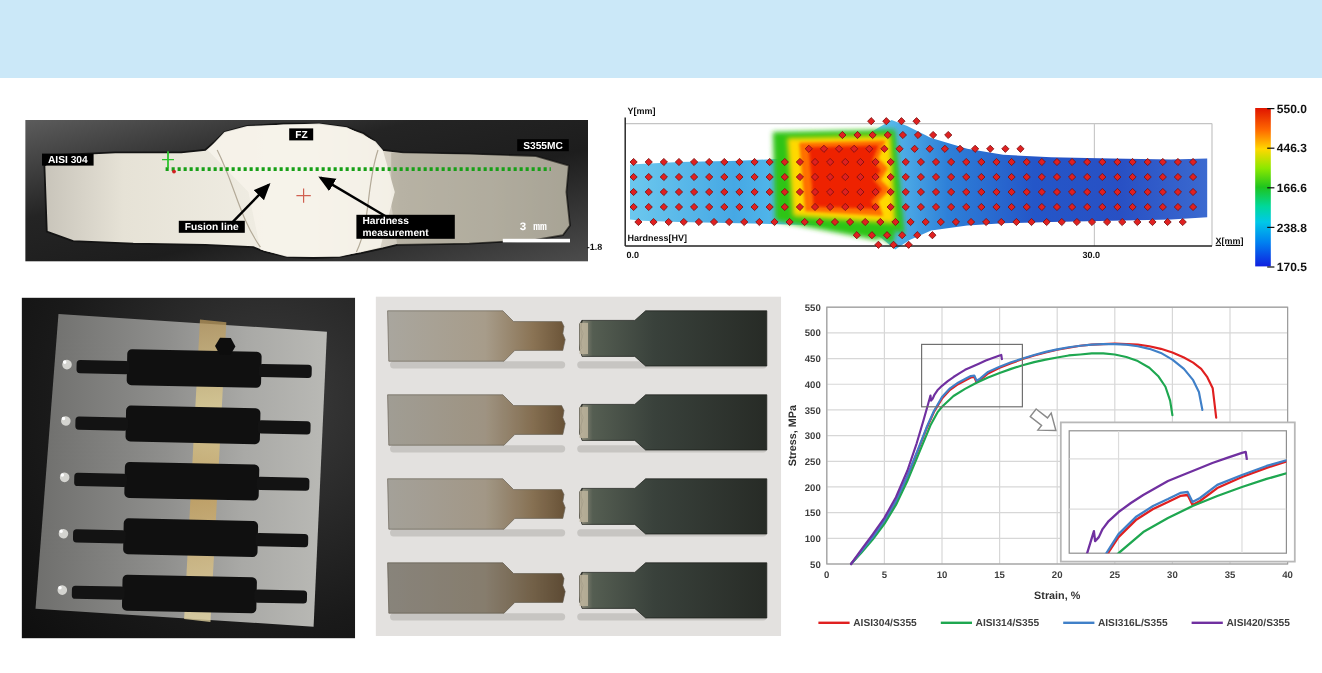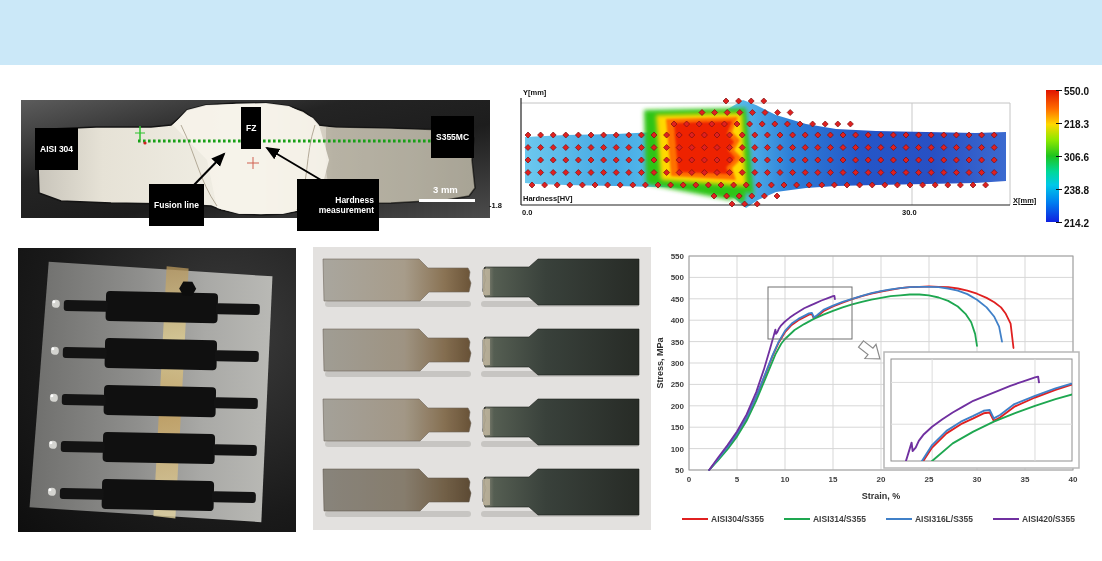--- a/index.html
+++ b/index.html
@@ -3,21 +3,21 @@
 <meta charset="utf-8">
 <style>
   html,body{margin:0;padding:0;background:#fff;}
   #page{position:relative;width:1102px;height:561px;background:#ffffff;overflow:hidden;
         font-family:"Liberation Sans",sans-serif;}
   .panel{position:absolute;}
   #banner{left:0;top:0;width:1102px;height:65px;}
   
   #macro{left:21px;top:100px;width:469px;height:118px;}
   .black-label{position:absolute;background:#000;color:#fff;font-weight:bold;font-size:8.5px;
-               padding:16px 5px;text-align:right;line-height:1.2;white-space:nowrap;}
+               padding:0 5px;text-align:left;line-height:1.2;white-space:nowrap;}
   .black-label.wrap{white-space:normal;}
   .scale-text{position:absolute;color:#fff;font-weight:bold;font-size:9.5px;}
   .scale-line{position:absolute;background:#fff;height:3px;width:56px;}
   
   #hardmap{left:506px;top:88px;width:596px;height:145px;overflow:visible;}
   .hm-text{position:absolute;font-size:7.5px;font-weight:600;color:#111;white-space:nowrap;}
   #colorbar{position:absolute;left:540px;top:2px;width:13px;height:132px;
             background:linear-gradient(180deg,#e01400 0%,#ff6a00 14%,#ffd800 26%,#8ce800 38%,
             #1ec41e 50%,#00d89a 62%,#00c8e8 72%,#0080f0 85%,#1020e0 100%);}
   .cbar-lab{position:absolute;left:558px;font-size:10px;font-weight:600;color:#111;}
@@ -75,21 +75,21 @@
       <circle cx="124" cy="43" r="1.6" fill="#d02020"></circle>
       <path d="M226,63 h12 M232,57 v12" stroke="#d06050" stroke-width="1" fill="none"></path>
       <line x1="172" y1="86" x2="203" y2="54" stroke="#000" stroke-width="2" marker-end="url(#ah)"></line>
       <line x1="300" y1="80" x2="246" y2="48" stroke="#000" stroke-width="2" marker-end="url(#ah)"></line>
     </svg>
     <div class="black-label" style="left:14px;top:28px;">AISI 304</div>
     <div class="black-label" style="left:220px;top:7px;">FZ</div>
     <div class="black-label" style="left:410px;top:16px;">S355MC</div>
     <div class="black-label" style="left:128px;top:84px;">Fusion line</div>
     <div class="black-label wrap" style="left:276px;top:79px;width:72px;">Hardness measurement</div>
-    <div class="scale-text" style="left:412px;top:84px;">3 mm</div>
+    <div class="scale-text" style="left:412px;top:84px;font-family:Liberation Mono, monospace;">3 mm</div>
     <div class="scale-line" style="left:398px;top:99px;"></div>
   </div>
 
   <div id="hardmap" class="panel">
     <svg width="596" height="145" style="overflow:visible">
       <defs>
         <linearGradient id="hmBlue" x1="0" y1="0" x2="1" y2="0">
           <stop offset="0" stop-color="#6cc8ee"></stop>
             <stop offset="0.18" stop-color="#46a8e4"></stop>
           <stop offset="0.30" stop-color="#58c0ee"></stop>
@@ -348,27 +348,27 @@
     <div class="hm-text" style="left:17px;top:106px;">Hardness[HV]</div>
     <div class="hm-text" style="left:-17px;top:113px;">-1.8</div>
     <div class="hm-text" style="left:16px;top:120px;">0.0</div>
     <div class="hm-text" style="left:396px;top:120px;">30.0</div>
     <div class="hm-text" style="left:507px;top:108px;text-decoration:underline;">X[mm]</div>
     <div id="colorbar"></div>
     <div id="cbar-labels">
         <div class="cbar-tick" style="top: 2px;"></div>
         <div class="cbar-lab" style="top: -2px;">550.0</div>
         <div class="cbar-tick" style="top: 35px;"></div>
-        <div class="cbar-lab" style="top: 31px;">218.3</div>
+        <div class="cbar-lab" style="top: 31px;">446.3</div>
         <div class="cbar-tick" style="top: 68px;"></div>
-        <div class="cbar-lab" style="top: 64px;">306.6</div>
+        <div class="cbar-lab" style="top: 64px;">166.6</div>
         <div class="cbar-tick" style="top: 101px;"></div>
         <div class="cbar-lab" style="top: 97px;">238.8</div>
         <div class="cbar-tick" style="top: 134px;"></div>
-        <div class="cbar-lab" style="top: 130px;">214.2</div>
+        <div class="cbar-lab" style="top: 130px;">170.5</div>
       </div>
   </div>
 
   <div id="photoC" class="panel">
     <svg width="278" height="284">
       <defs>
         <linearGradient id="plateG" x1="0" y1="0" x2="1" y2="0">
           <stop offset="0" stop-color="#6f6f6d"></stop>
             <stop offset="0.45" stop-color="#8f8f8d"></stop>
           <stop offset="0.72" stop-color="#a9a9a6"></stop>

